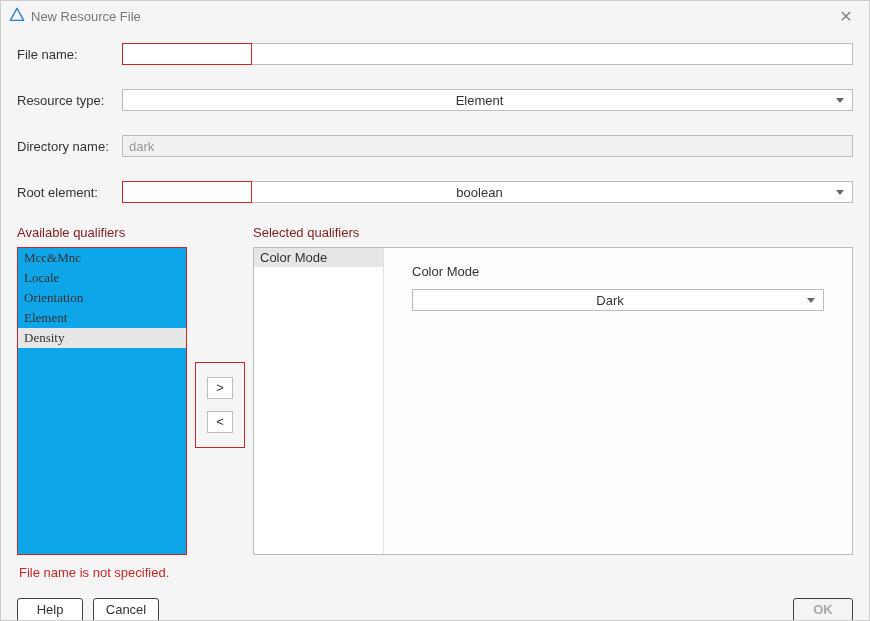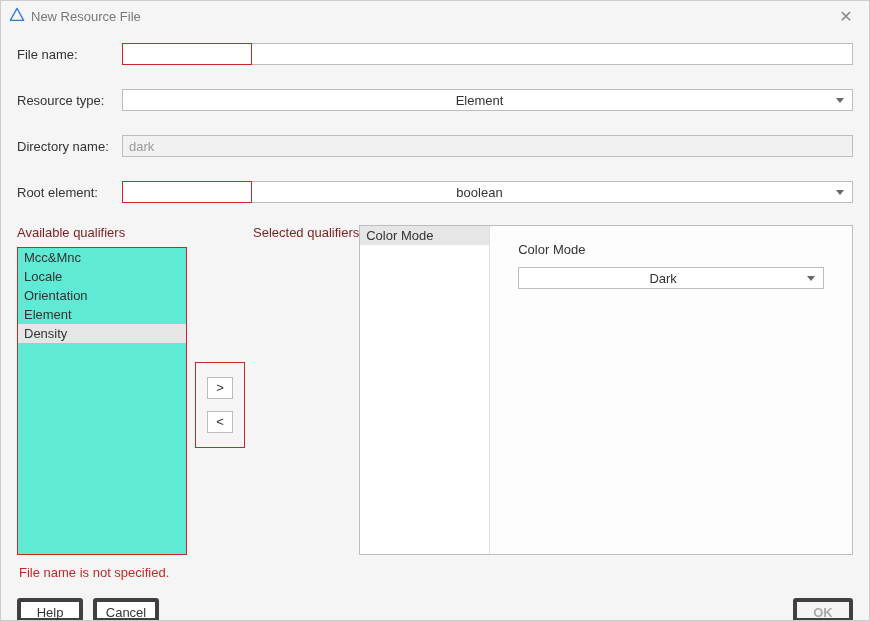--- a/index.html
+++ b/index.html
@@ -93,27 +93,28 @@
     flex-direction: column;
     align-items: center;
     justify-content: center;
     gap: 12px;
     border: 1px solid #c62828;
     padding: 6px 0;
     align-self: center;
     height: 86px;
     margin-top: 30px;
   }
-  .sq-col { flex: 1; display: flex; }
+  .sq-col { flex: 1; display: flex; flex-direction: column; }
   .col-head { font-size: 13px; color: #7f1d1d; margin-bottom: 4px; height: 18px; }
   .qual-list {
     flex: 1;
     border: 1px solid #bdbdbd;
-    background: #5eead4;
+    background: #0ea5e9;
     overflow-y: auto;
+    font-family: Liberation Serif, serif;
   }
   .aq-col .qual-list { border: 1px solid #c62828; }
   .qual-item { padding: 2px 6px; font-size: 13px; cursor: default; }
   .qual-item.highlight { background: #e6e6e6; }
   .sq-panel { display: flex; flex: 1; border: 1px solid #bdbdbd; background: #fff; }
   .sq-list {
     width: 130px;
     border-right: 1px solid #e0e0e0;
   }
   .sq-list .qual-item.sel { background: #e6e6e6; }
@@ -141,21 +142,21 @@
   }
   .footer {
     display: flex;
     padding: 8px 16px 12px 16px;
     gap: 10px;
   }
   .footer-spacer { flex: 1; }
   .btn {
     min-width: 66px;
     height: 24px;
-    border: 4px solid #404040;
+    border: 1px solid #404040;
     background: #fff;
     border-radius: 3px;
     font-size: 13px;
     text-align: center;
     line-height: 22px;
     color: #333;
     cursor: default;
     user-select: none;
   }
   .btn.ok { min-width: 60px; background: #f4f4f4; color: #aaa; font-weight: 600; }

